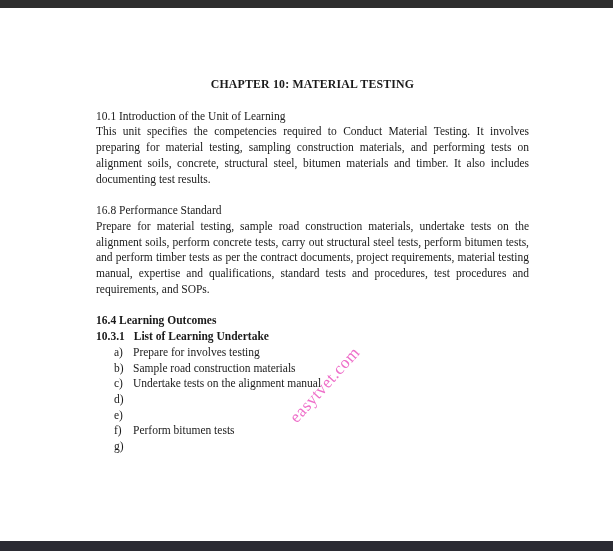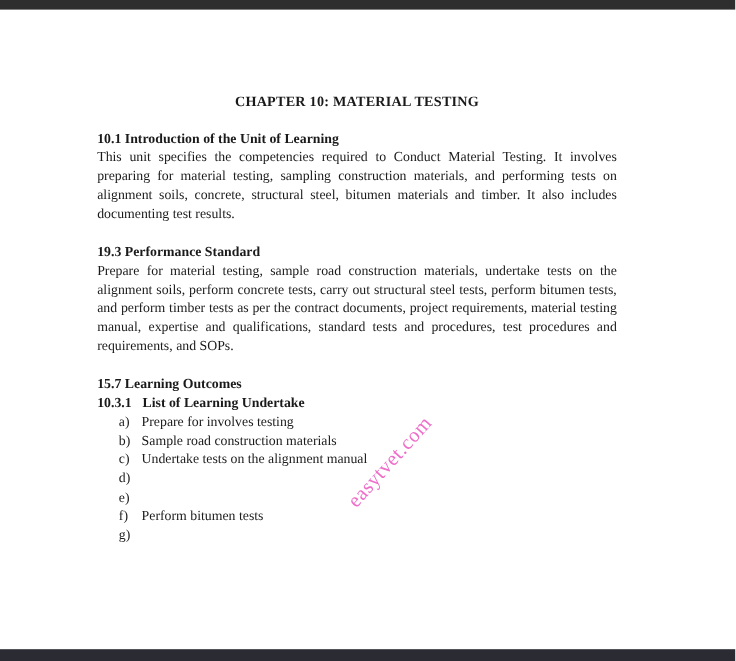--- a/index.html
+++ b/index.html
@@ -27,35 +27,35 @@
     background: var(--top-bar);
   }
   .bottom-bar {
     position: absolute;
     left: 0; bottom: 0;
     width: 100%; height: 10px;
     background: var(--bottom-bar);
   }
   .doc {
     position: absolute;
-    left: 81px;
+    left: 96px;
     top: 77px;
     width: 433px;
     font-size: 11.5px;
     line-height: 15.7px;
   }
   .doc-title {
     text-align: center;
     font-weight: bold;
     font-size: 11.8px;
     margin-bottom: 16px;
     letter-spacing: 0.2px;
   }
   .section { margin-bottom: 16px; }
-  .section-heading { font-weight: bold; }
+  .section-heading { font-weight: normal; }
   .para {
     text-align: justify;
     text-align-last: left;
   }
   .outcomes-heading { font-weight: bold; }
   .outcomes-subheading { font-weight: bold; }
   .outcomes-subheading .sub-num { margin-right: 9px; }
   .outcome-list { padding-left: 18px; }
   .outcome-item { display: flex; }
   .outcome-label {
@@ -84,26 +84,26 @@
 
   <div class="doc">
     <div class="doc-title">CHAPTER 10: MATERIAL TESTING</div>
 
     <div class="section">
       <div class="section-heading">10.1 Introduction of the Unit of Learning</div>
       <div class="para">This unit specifies the competencies required to Conduct Material Testing. It involves preparing for material testing, sampling construction materials, and performing tests on alignment soils, concrete, structural steel, bitumen materials and timber. It also includes documenting test results.</div>
     </div>
 
     <div class="section">
-      <div class="section-heading">19.3 Performance Standard</div>
+      <div class="section-heading">16.8 Performance Standard</div>
       <div class="para">Prepare for material testing, sample road construction materials, undertake tests on the alignment soils, perform concrete tests, carry out structural steel tests, perform bitumen tests, and perform timber tests as per the contract documents, project requirements, material testing manual, expertise and qualifications, standard tests and procedures, test procedures and requirements, and SOPs.</div>
     </div>
 
     <div class="section">
-      <div class="outcomes-heading">15.7 Learning Outcomes</div>
+      <div class="outcomes-heading">16.4 Learning Outcomes</div>
       <div class="outcomes-subheading">
         <span class="sub-num">10.3.1</span><span>List of Learning Undertake</span>
       </div>
       <div class="outcome-list">
         <div class="outcome-item">
           <span class="outcome-label">a)</span>
           <span class="outcome-text">Prepare for involves testing</span>
         </div>
         <div class="outcome-item">
           <span class="outcome-label">b)</span>

